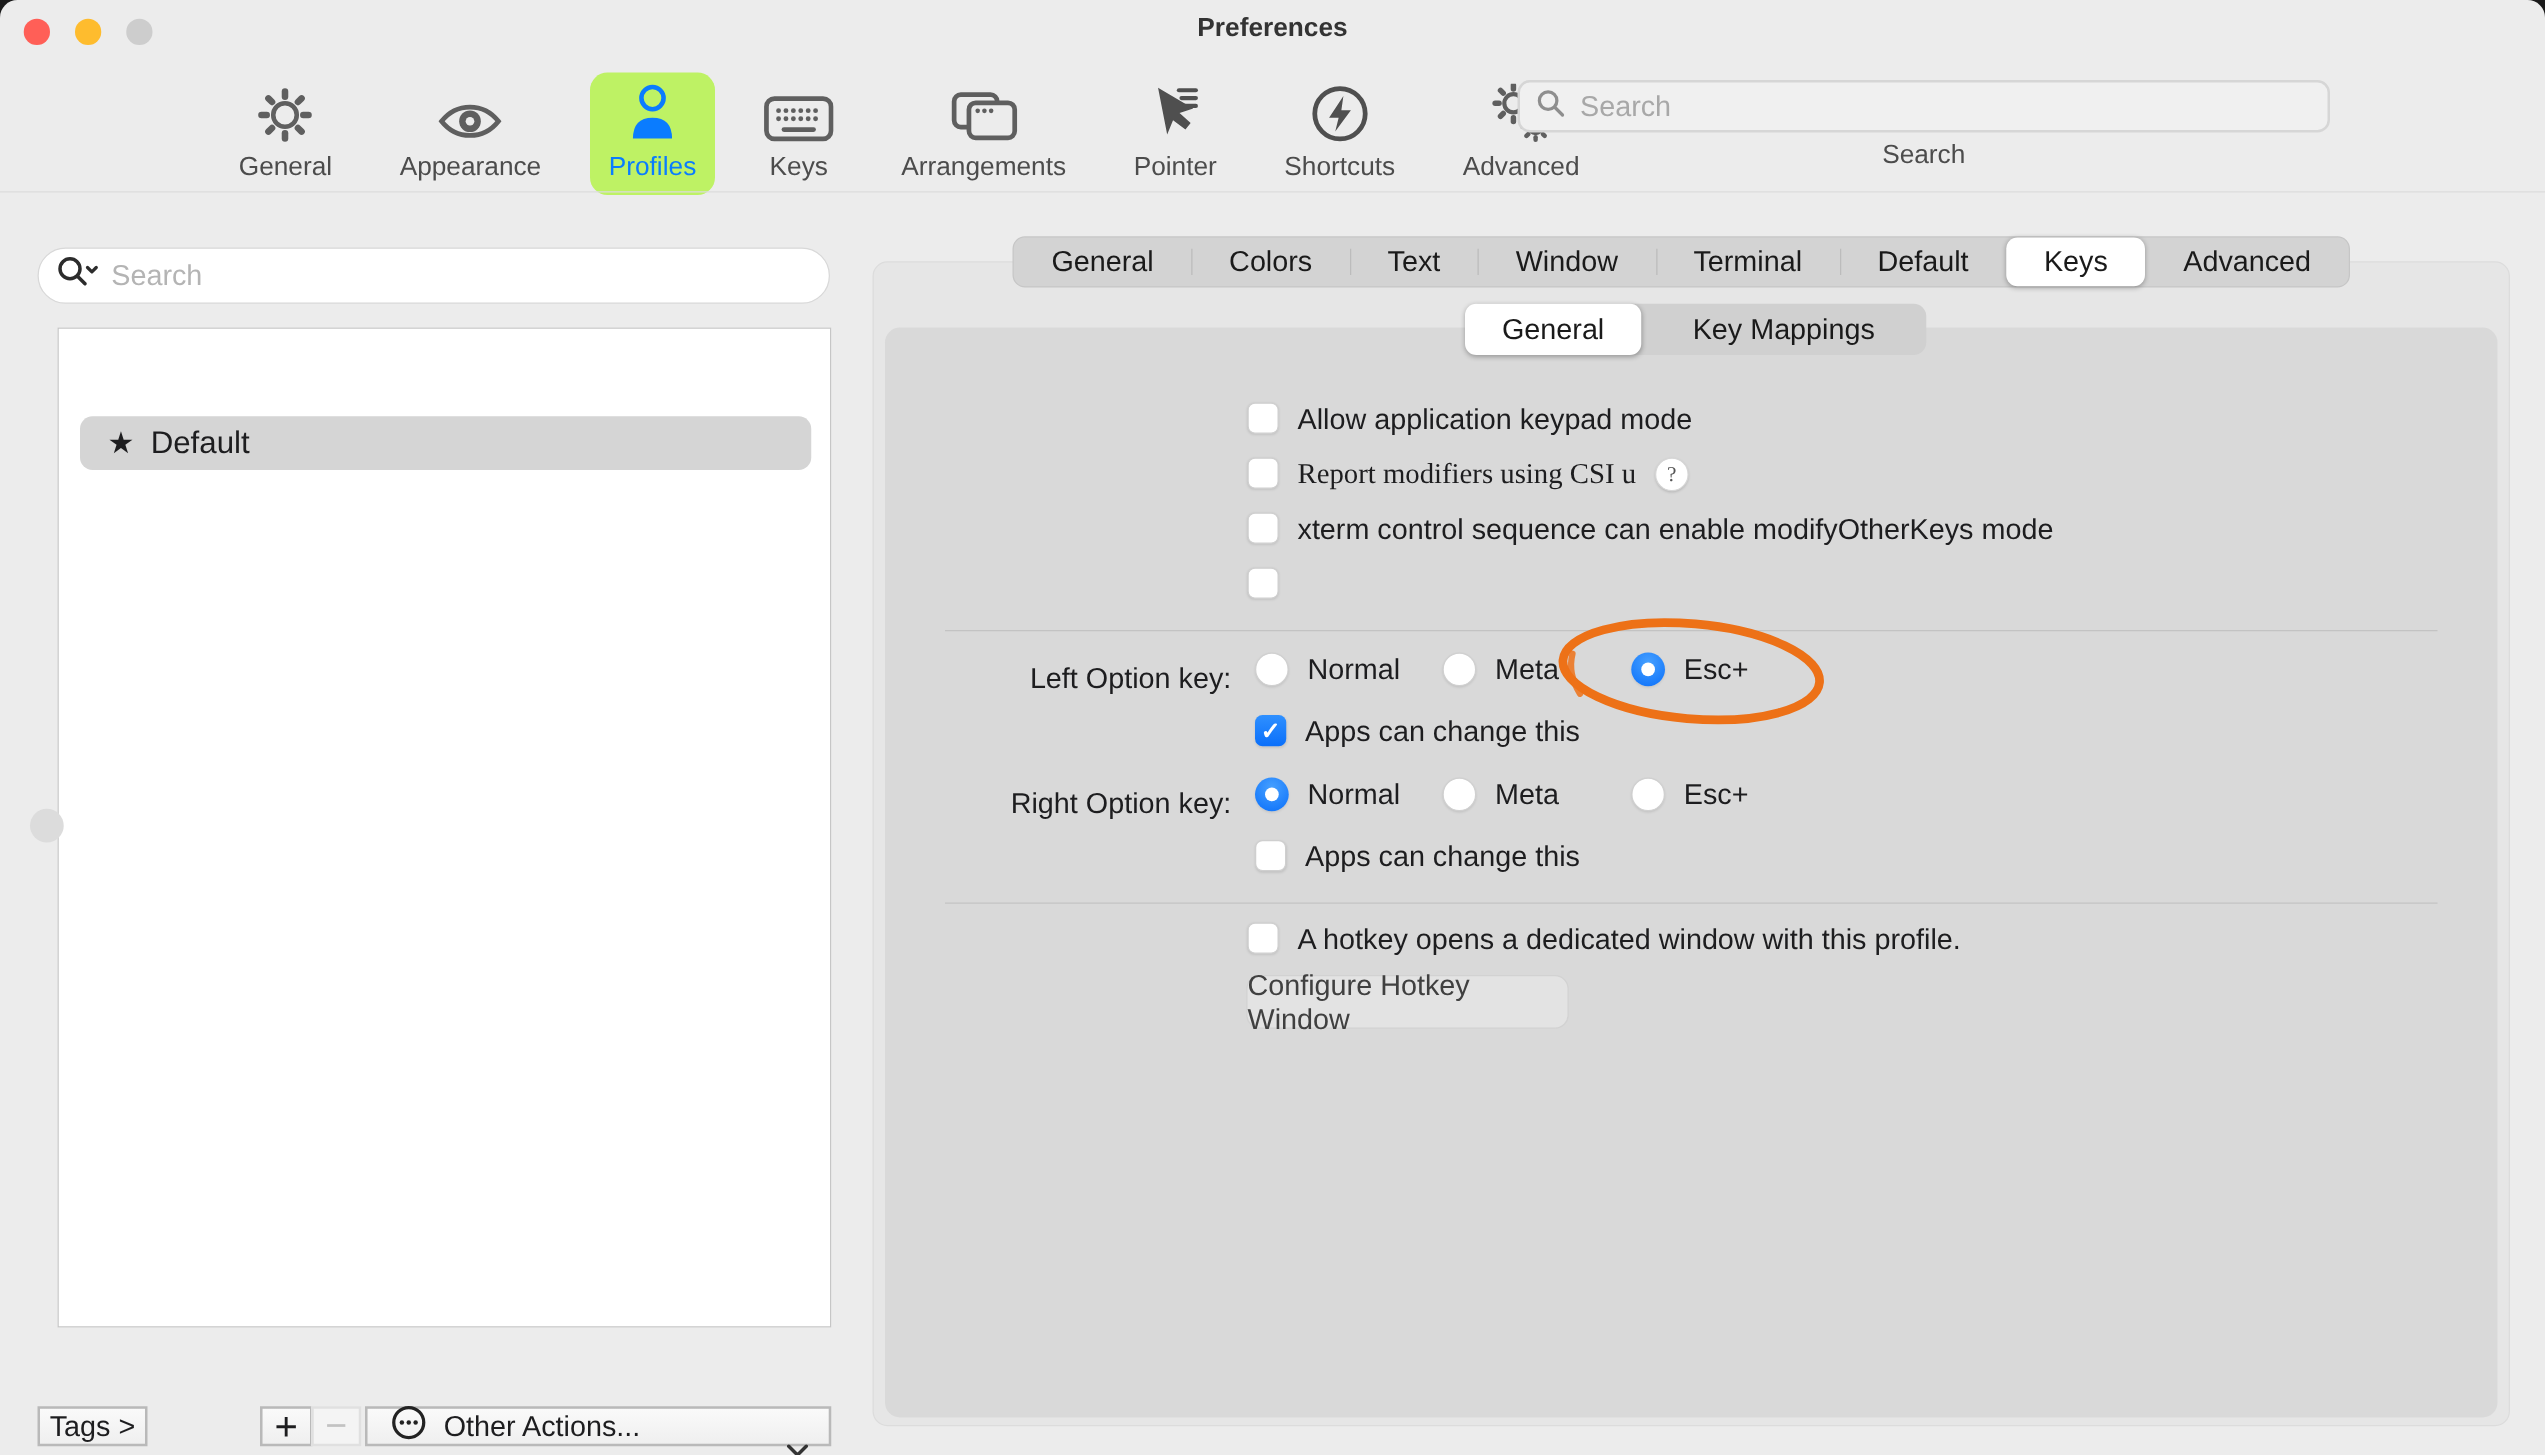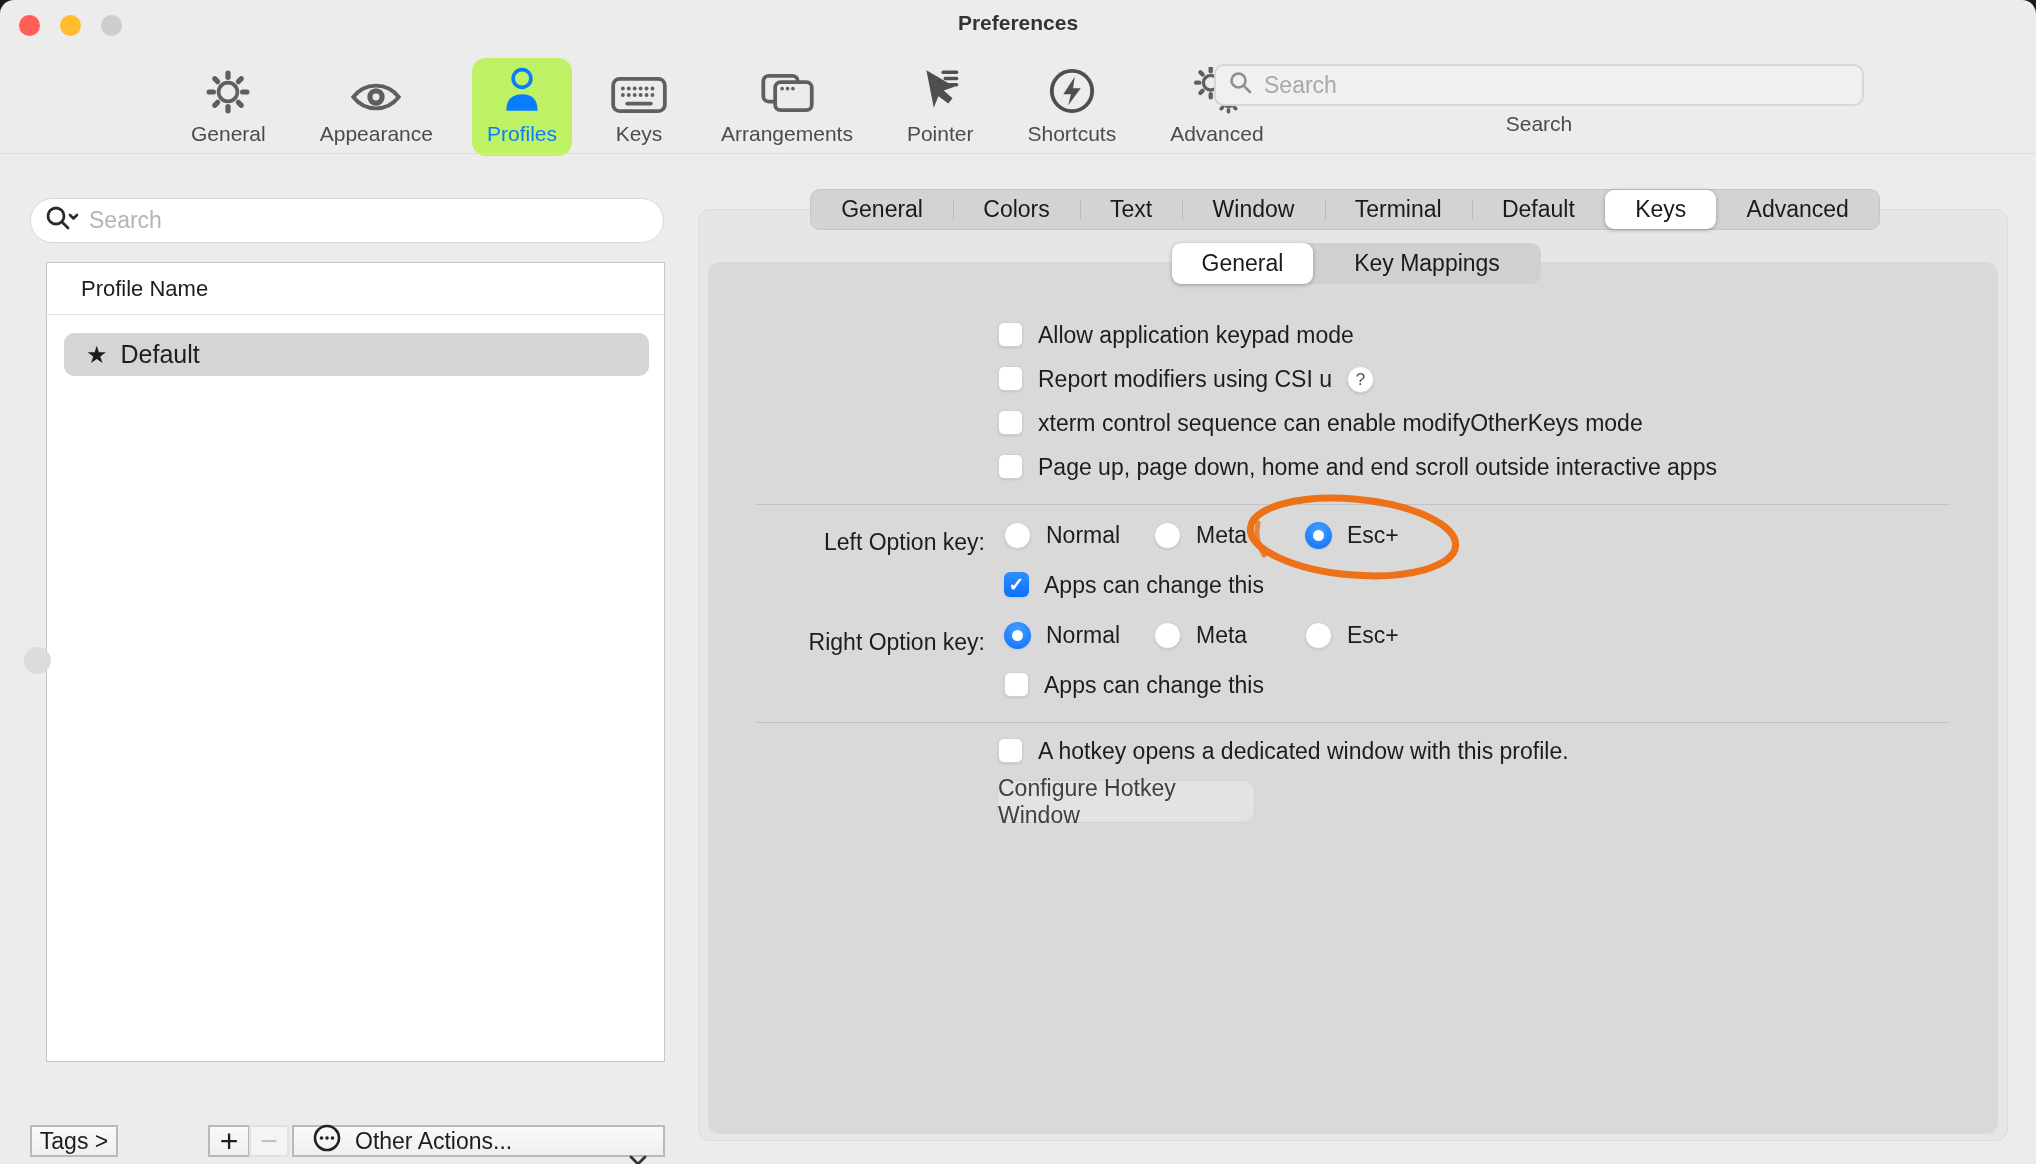--- a/index.html
+++ b/index.html
@@ -253,21 +253,20 @@
       <svg width="34" height="28" viewBox="0 0 34 28" fill="none" stroke="#2c2c2c" stroke-width="2.8">
         <circle cx="11" cy="11" r="8"></circle>
           <line x1="17" y1="17" x2="23" y2="23" stroke-linecap="round"></line>
         <path d="M25,10 L28.5,13.5 L32,10" stroke-width="2.6" stroke-linecap="round" stroke-linejoin="round"></path>
       </svg>
     </span>
     <input placeholder="Search" style="">
   </div>
 
   <div class="profile-panel">
-    <div class="panel-header">Profile Name</div>
     <div class="profile-row">
       <span class="star">★</span>
       <span>Default</span>
     </div>
   </div>
 
   <div class="bbtn b-tags">Tags &gt;</div>
   <div class="bbtn b-plus">+</div>
   <div class="bbtn b-minus">−</div>
   <div class="bbtn b-other">
@@ -305,32 +304,31 @@
 
   <div class="sub-tabs">
     <div class="sub-tab st-general selected">General</div>
     <div class="sub-tab st-mappings">Key Mappings</div>
   </div>
 
   <div class="row" style="left:998px; top:322px;">
     <span class="checkbox"></span>
     <span>Allow application keypad mode</span>
   </div>
-  <div class="row" style="left:998px; top:366px;">
+  <div class="row" style="left:998px; top:366px;font-family:Liberation Serif, serif;">
     <span class="checkbox"></span>
     <span>Report modifiers using CSI u</span>
     <span class="help-circle">?</span>
   </div>
   <div class="row" style="left:998px; top:410px;">
     <span class="checkbox"></span>
     <span>xterm control sequence can enable modifyOtherKeys mode</span>
   </div>
   <div class="row" style="left:998px; top:454px;">
     <span class="checkbox"></span>
-    <span>Page up, page down, home and end scroll outside interactive apps</span>
   </div>
 
   <div class="divider" style="top:504px;"></div>
 
   <div class="opt-label" style="left:665px; top:527px;">Left Option key:</div>
   <div class="row" style="left:1004px; top:522px;">
     <span class="radio"></span>
     <span>Normal</span>
   </div>
   <div class="row" style="left:1154px; top:522px;">

